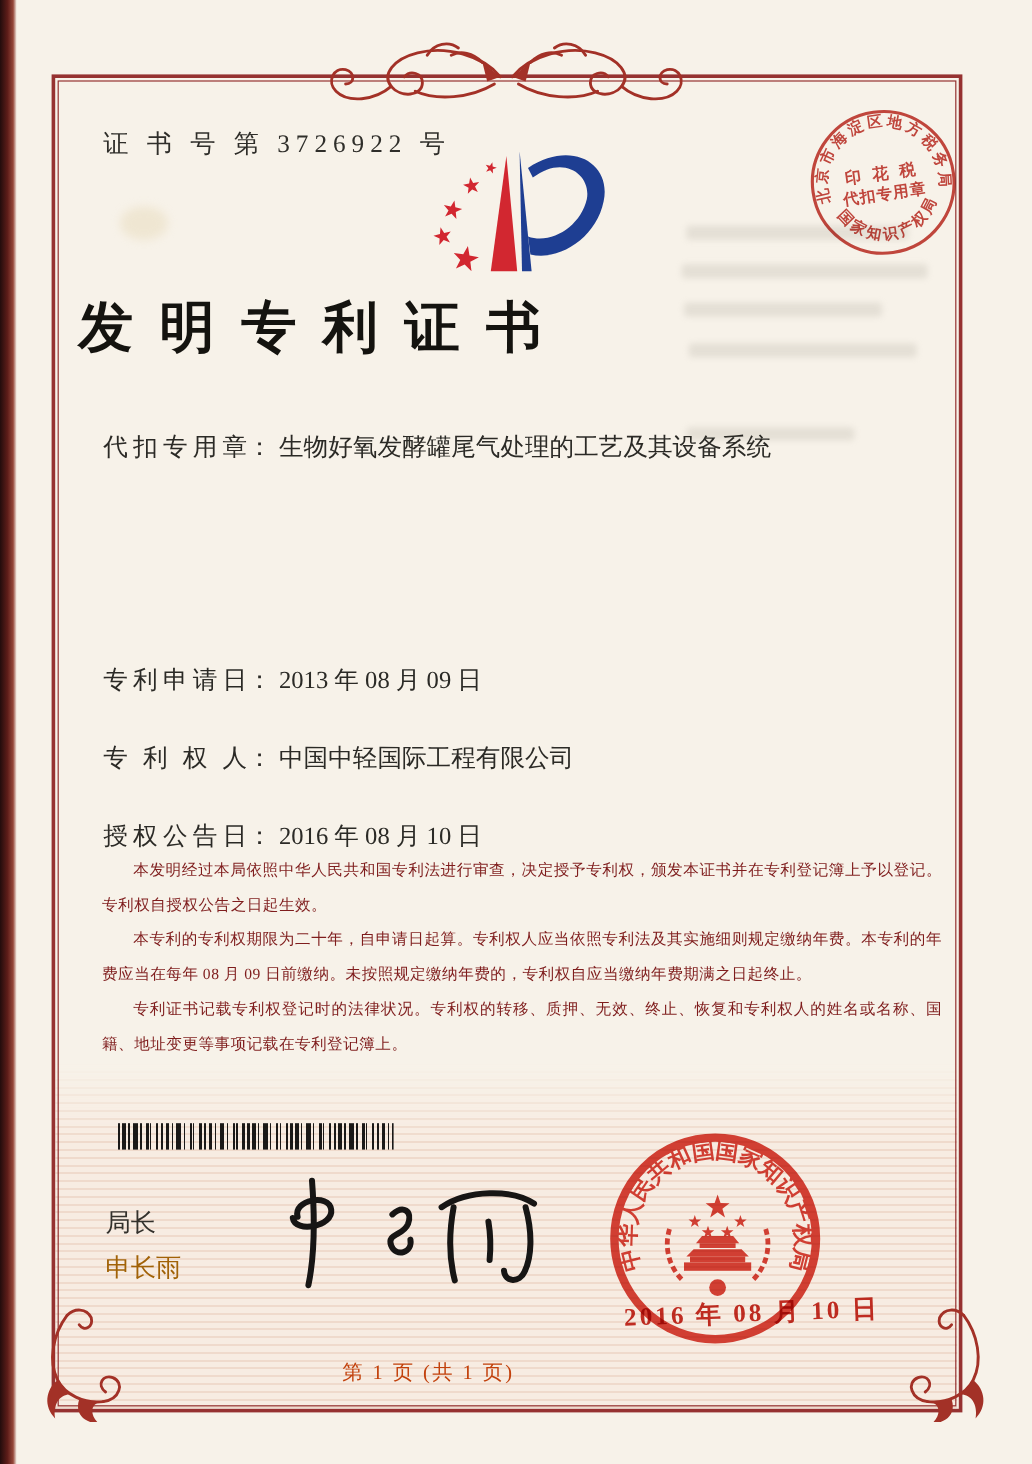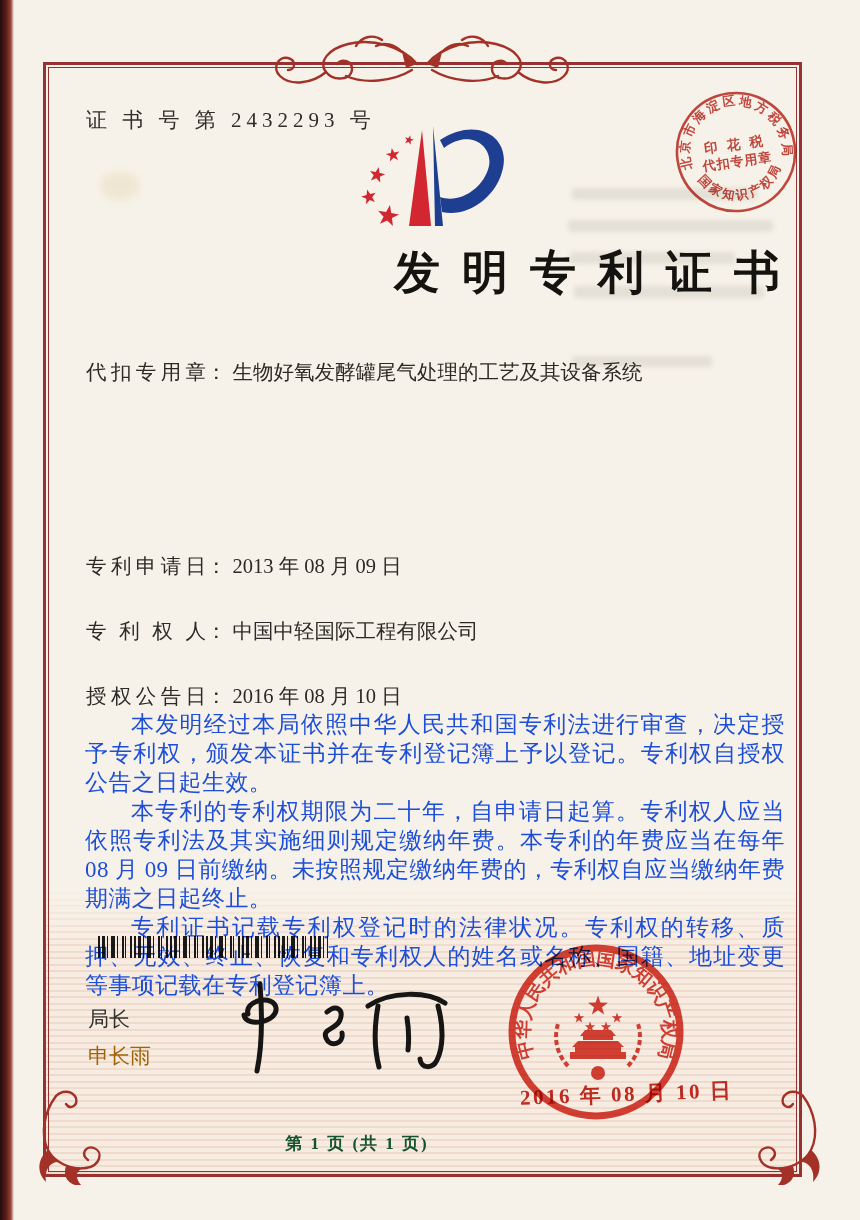--- a/index.html
+++ b/index.html
@@ -24,47 +24,47 @@
     mask-image:linear-gradient(to bottom,transparent 0,#000 22%);
     opacity:.85;}
   
   #frame{left:43px;top:62px;width:759px;height:1115px;z-index:3;
     border:3px solid #8e2222;box-sizing:border-box;opacity:.92;}
   #frame::after{content:"";position:absolute;inset:2px;border:1px solid #8e2222;}
   .ornament{z-index:4;}
   
   #cert-no{left:86px;top:106px;font-size:21px;letter-spacing:5px;color:#2f2e2a;z-index:5;}
   #logo{left:352px;top:124px;z-index:5;}
-  #doc-title{left:43px;top:242px;width:759px;text-align:right;font-size:46px;font-weight:bold;
+  #doc-title{left:43px;top:242px;width:759px;text-align:left;font-size:46px;font-weight:bold;
     letter-spacing:22px;padding-left:22px;box-sizing:border-box;color:#14130f;z-index:5;}
   .field-row{left:86px;font-size:20.5px;z-index:5;white-space:nowrap;color:#2b2a26;}
   .field-label{display:inline-block;width:120px;text-align:justify;text-align-last:justify;}
   .field-colon{margin-right:6px;}
   #body-text{left:85px;top:710px;width:700px;z-index:5;}
-  #body-text p{margin:0;font-size:23px;line-height:29px;text-indent:2em;
-    text-align:justify;letter-spacing:.4px;color:#1d4ed8;}
+  #body-text p{margin:0;font-size:13px;line-height:29px;text-indent:2em;
+    text-align:justify;letter-spacing:.4px;color:#7f1d1d;}
   #barcode{left:98px;top:936px;width:230px;height:22px;z-index:5;mix-blend-mode:multiply;
     background:repeating-linear-gradient(90deg,
       #1b1b1b 0 2px,transparent 2px 4px,#1b1b1b 4px 7px,transparent 7px 9px,
       #1b1b1b 9px 10px,transparent 10px 13px,#1b1b1b 13px 17px,transparent 17px 19px,
       #1b1b1b 19px 20px,transparent 20px 24px,#1b1b1b 24px 26px,transparent 26px 27px,
       #1b1b1b 27px 28px,transparent 28px 32px,#1b1b1b 32px 34px,transparent 34px 36px);}
   #signer-title{left:88px;top:1005px;font-size:21px;z-index:5;
     font-family:Liberation Sans, sans-serif;color:#33312c;}
   #signer-name{left:88px;top:1042px;font-size:21px;z-index:5;
     font-family:"Liberation Sans","DejaVu Sans",sans-serif;color:#a16207;}
   #signature{left:230px;top:976px;z-index:6;mix-blend-mode:multiply;}
   #seal{left:486px;top:922px;z-index:6;mix-blend-mode:multiply;opacity:.94;}
   #seal-date{left:520px;top:1080px;font-size:21px;font-weight:bold;color:#c62f25;
     letter-spacing:2.5px;transform:rotate(-2deg);z-index:7;white-space:nowrap;
     mix-blend-mode:multiply;}
   #tax-stamp{left:666px;top:82px;z-index:7;transform:rotate(-8deg);
     mix-blend-mode:multiply;opacity:.92;}
   #footer-page{left:43px;top:1132px;width:628px;text-align:center;font-size:17px;
-    letter-spacing:2px;color:#14532d;z-index:5;font-weight:bold;}
+    letter-spacing:2px;color:#c2410c;z-index:5;}
 </style>
 </head>
 <body>
 
 <div id="page">
 
   <div id="waves" class="abs"></div>
 
   <div class="abs ghost" style="left:572px;top:188px;width:185px;height:12px"></div>
   <div class="abs ghost" style="left:568px;top:220px;width:205px;height:12px"></div>
@@ -101,21 +101,21 @@
   <svg class="abs ornament" style="left:738px;top:1090px" width="95" height="95" viewBox="0 0 95 95">
     <g transform="translate(95,0) scale(-1,1)" stroke="#a33127" stroke-width="2.4" fill="none" stroke-linecap="round">
       <path d="M30,6 C18,22 14,44 22,60 C28,72 44,80 60,78"></path>
       <path d="M60,78 C74,76 78,62 68,58 C60,55 54,64 62,70"></path>
       <path d="M22,60 C12,68 10,82 20,92 C18,80 24,72 32,72 Z" fill="#a33127" stroke="none"></path>
       <path d="M40,76 C36,88 44,96 56,96 C48,88 50,80 58,78 Z" fill="#a33127" stroke="none"></path>
       <path d="M30,6 C36,0 46,0 50,8 C52,16 44,20 40,14"></path>
     </g>
   </svg>
 
-  <div id="cert-no" class="abs">证 书 号 第 2432293 号</div>
+  <div id="cert-no" class="abs">证 书 号 第 3726922 号</div>
 
   <svg id="logo" class="abs" width="160" height="122" viewBox="0 0 160 122">
     <defs>
       <path id="star" d="M0,-10 L2.35,-3.24 9.51,-3.09 3.8,1.24 5.88,8.09 0,4 -5.88,8.09 -3.8,1.24 -9.51,-3.09 -2.35,-3.24 Z"></path>
     </defs>
     <g fill="#d22730">
       <use href="#star" transform="translate(57,16) scale(0.5) rotate(15)"></use>
       <use href="#star" transform="translate(41,31) scale(0.72) rotate(-10)"></use>
       <use href="#star" transform="translate(25,51) scale(0.82) rotate(12)"></use>
       <use href="#star" transform="translate(17,73) scale(0.78) rotate(-14)"></use>

